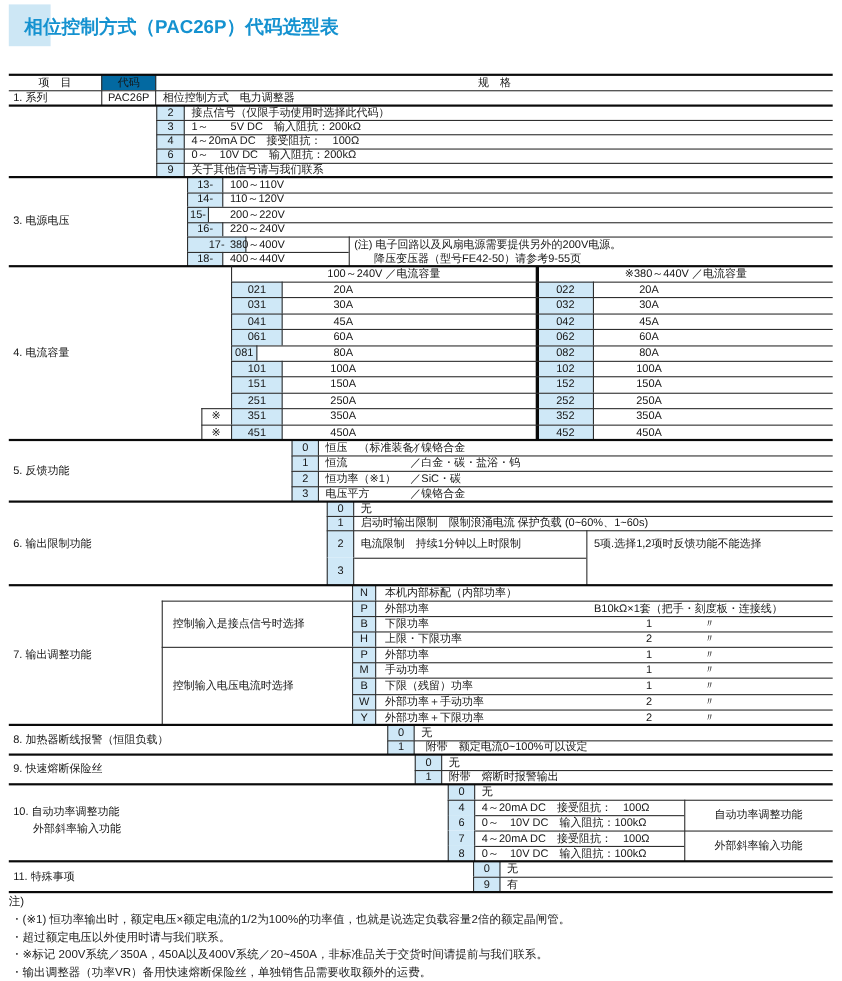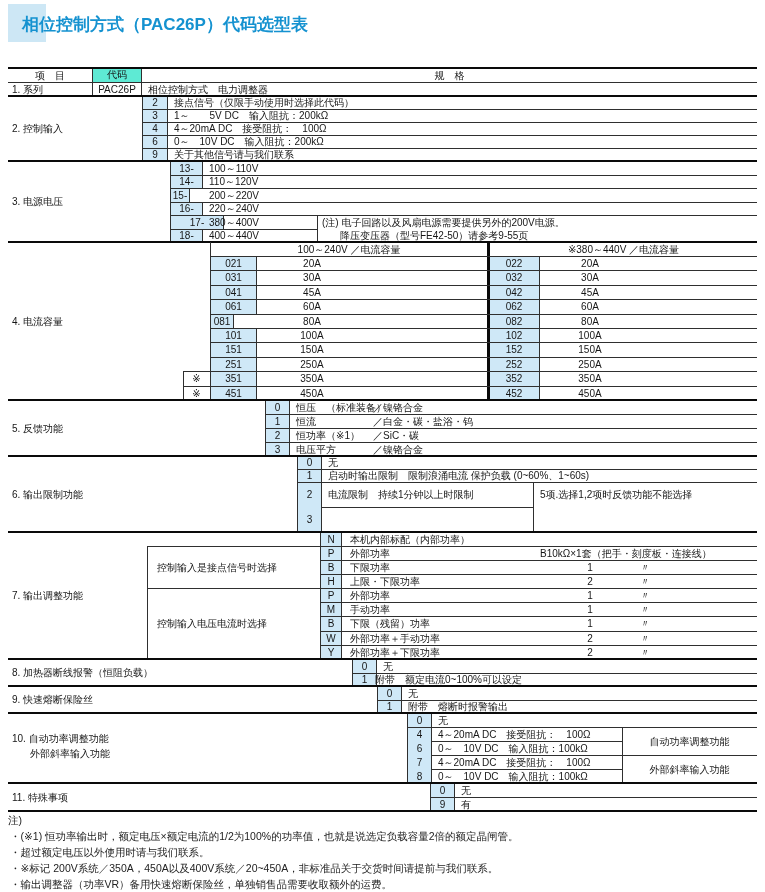--- a/index.html
+++ b/index.html
@@ -5,21 +5,21 @@
   html,body{margin:0;padding:0;background:#fff}
   .page{position:relative;width:765px;height:892px;background:#ffffff;
         font-family:"Liberation Sans","DejaVu Sans",sans-serif;overflow:hidden}
   .tsq{position:absolute;left:8px;top:4px;width:38px;height:38px;background:#cde7f5}
   .title{position:absolute;left:22px;top:13px;font-size:17px;font-weight:bold;color:#1592d0;white-space:nowrap}
   .tx{position:absolute;display:flex;align-items:center;font-size:10px;color:#161616;white-space:nowrap;line-height:1.1}
   .c{justify-content:center;text-align:right}
   .cc{position:absolute;display:flex;align-items:center;justify-content:center;font-size:10px;color:#161616;
       background:#cfe8f7;border-left:1px solid #2f2f2f;border-right:1px solid #2f2f2f;box-sizing:border-box;white-space:nowrap}
   .cw{background:#ffffff}
-  .ct{background:#5eead4}
+  .ct{background:#0369a1}
   .h{position:absolute;height:1px;background:#2f2f2f}
   .H{position:absolute;height:2px;background:#0a0a0a}
   .v{position:absolute;width:1px;background:#2f2f2f}
   .V{position:absolute;width:3px;background:#0a0a0a}
   .grid{position:absolute;left:0;top:0;width:765px;height:892px;pointer-events:none}
   .nt{font-size:10.5px;color:#222}
 </style>
 </head>
 <body>
 
@@ -29,21 +29,20 @@
   <div class="title">相位控制方式（PAC26P）代码选型表</div>
 
   <div class="tx c" style="left:8px;top:68px;width:84px;height:14px">项　目</div>
   <div class="cc ct" style="left:92px;top:68px;width:50px;height:14px">代码</div>
   <div class="tx c" style="left:142px;top:68px;width:615px;height:14px">规　格</div>
 
   <div class="tx" style="left:12px;top:82px;height:14px">1. 系列</div>
   <div class="cc cw" style="left:92px;top:82px;width:50px;height:14px">PAC26P</div>
   <div class="tx" style="left:148px;top:82px;height:14px">相位控制方式　电力调整器</div>
 
-  <div class="tx" style="left:12px;top:96px;height:65px">2. 控制输入</div>
   <div class="cc" style="left:142px;top:96px;width:26px;height:13px">2</div>
   <div class="tx" style="left:174px;top:96px;height:13px">接点信号（仅限手动使用时选择此代码）</div>
   <div class="cc" style="left:142px;top:109px;width:26px;height:13px">3</div>
   <div class="tx" style="left:174px;top:109px;height:13px">1～　　5V DC　输入阻抗：200kΩ</div>
   <div class="cc" style="left:142px;top:122px;width:26px;height:13px">4</div>
   <div class="tx" style="left:174px;top:122px;height:13px">4～20mA DC　接受阻抗：　100Ω</div>
   <div class="cc" style="left:142px;top:135px;width:26px;height:13px">6</div>
   <div class="tx" style="left:174px;top:135px;height:13px">0～　10V DC　输入阻抗：200kΩ</div>
   <div class="cc" style="left:142px;top:148px;width:26px;height:13px">9</div>
   <div class="tx" style="left:174px;top:148px;height:13px">关于其他信号请与我们联系</div>
@@ -170,21 +169,21 @@
   <div class="tx c" style="left:620px;top:631px;width:50px;height:14px">〃</div>
   <div class="cc" style="left:320px;top:645px;width:22px;height:14px">Y</div>
   <div class="tx" style="left:350px;top:645px;height:14px">外部功率＋下限功率</div>
   <div class="tx c" style="left:555px;top:645px;width:70px;height:14px">2</div>
   <div class="tx c" style="left:620px;top:645px;width:50px;height:14px">〃</div>
 
   <div class="tx" style="left:12px;top:659px;height:27px">8. 加热器断线报警（恒阻负载）</div>
   <div class="cc" style="left:352px;top:659px;width:25px;height:14px">0</div>
   <div class="tx" style="left:383px;top:659px;height:14px">无</div>
   <div class="cc" style="left:352px;top:673px;width:25px;height:13px">1</div>
-  <div class="tx" style="left:375px;top:673px;height:13px">附带　额定电流0~100%可以设定</div>
+  <div class="tx" style="left:387px;top:673px;height:13px">附带　额定电流0~100%可以设定</div>
 
   <div class="tx" style="left:12px;top:686px;height:27px">9. 快速熔断保险丝</div>
   <div class="cc" style="left:377px;top:686px;width:25px;height:14px">0</div>
   <div class="tx" style="left:408px;top:686px;height:14px">无</div>
   <div class="cc" style="left:377px;top:700px;width:25px;height:13px">1</div>
   <div class="tx" style="left:408px;top:700px;height:13px">附带　熔断时报警输出</div>
 
   <div class="tx" style="left:12px;top:731px;height:15px">10. 自动功率调整功能</div>
   <div class="tx" style="left:30px;top:746px;height:15px">外部斜率输入功能</div>
   <div class="cc" style="left:407px;top:713px;width:25px;height:14px">0</div>

